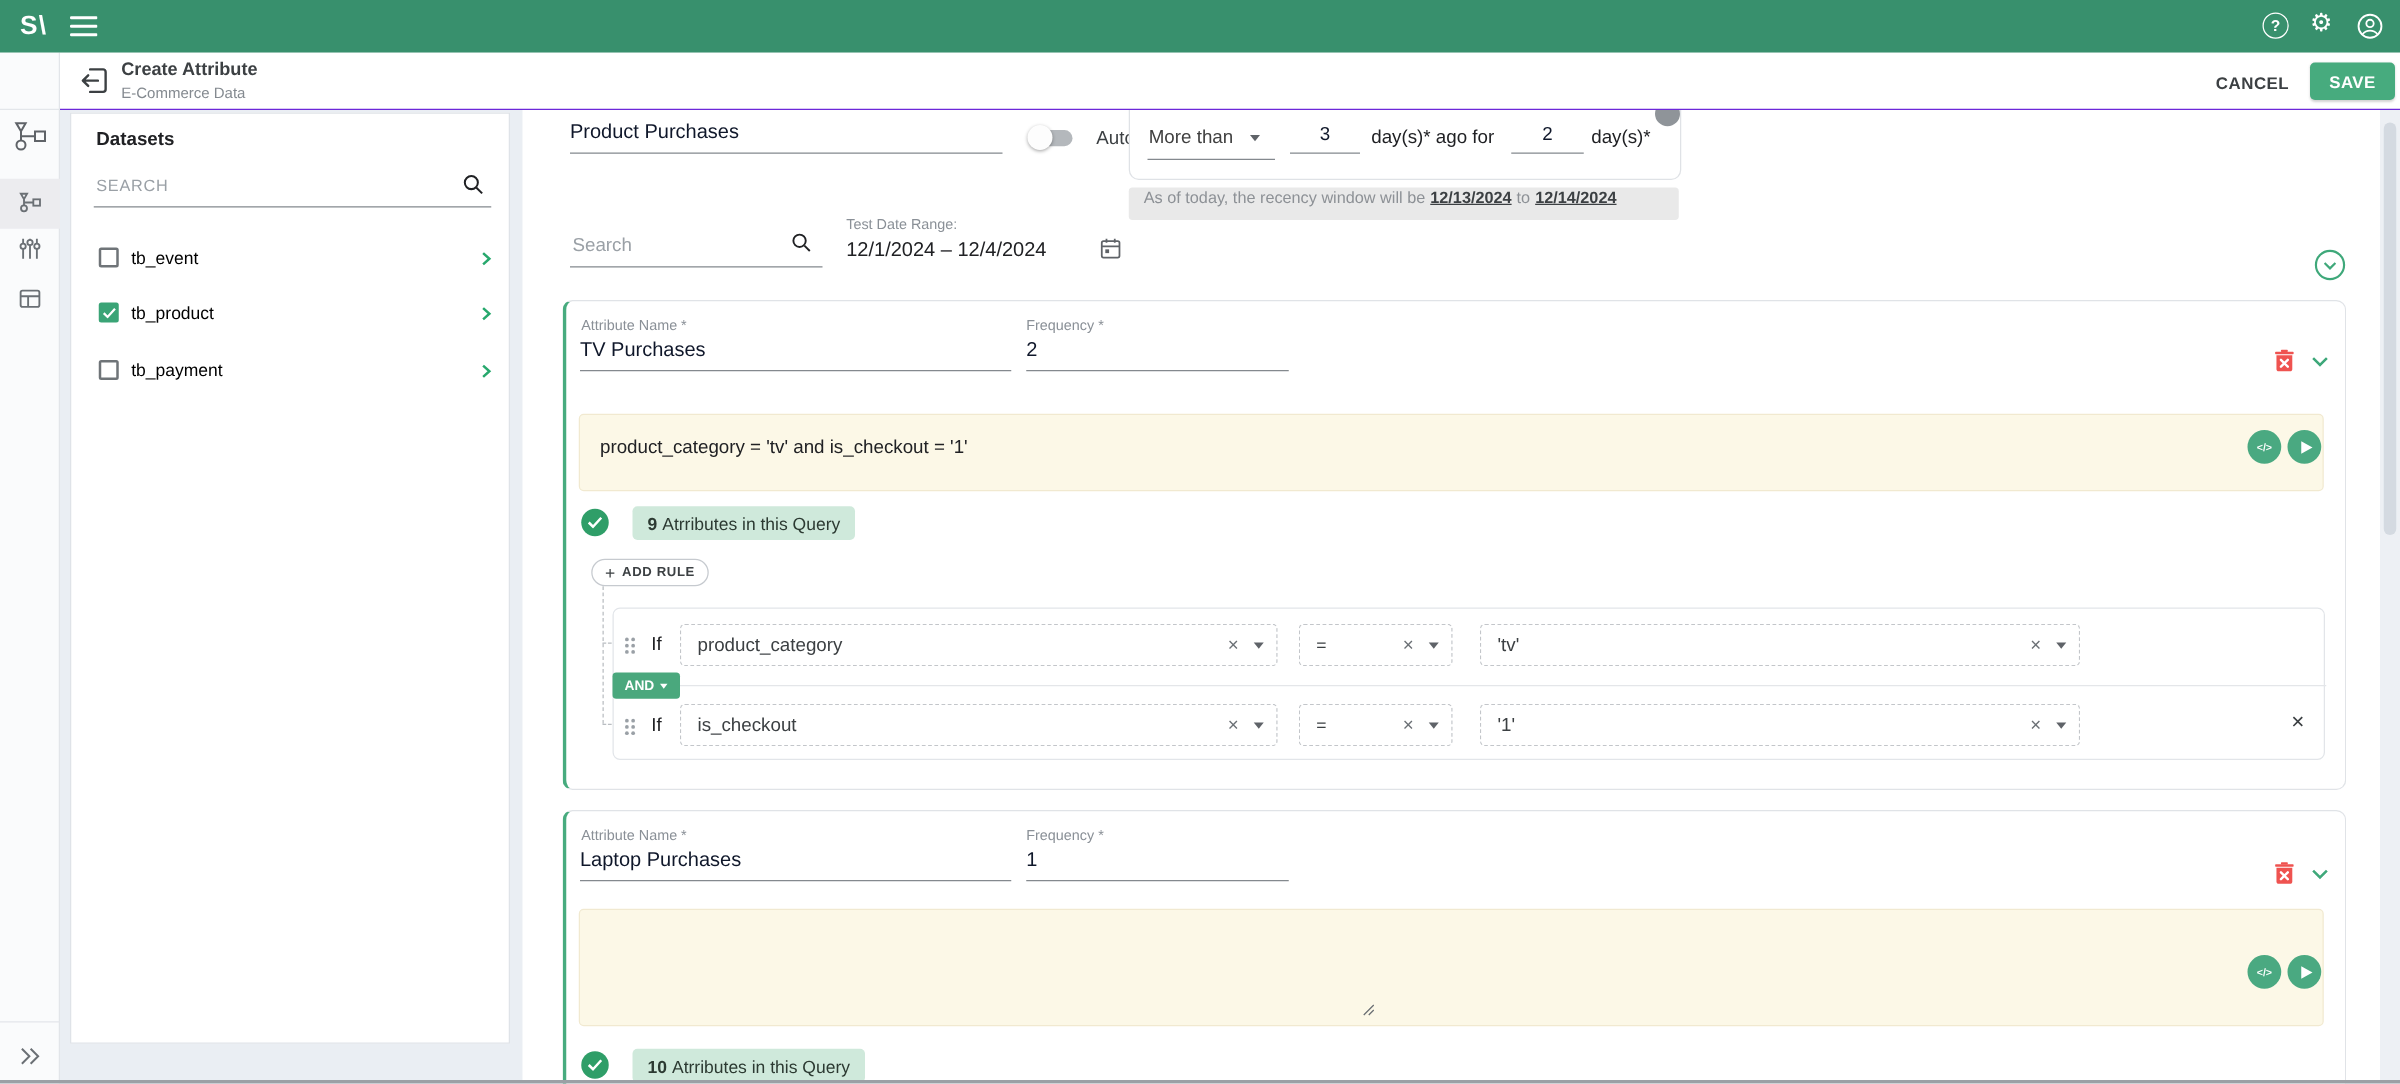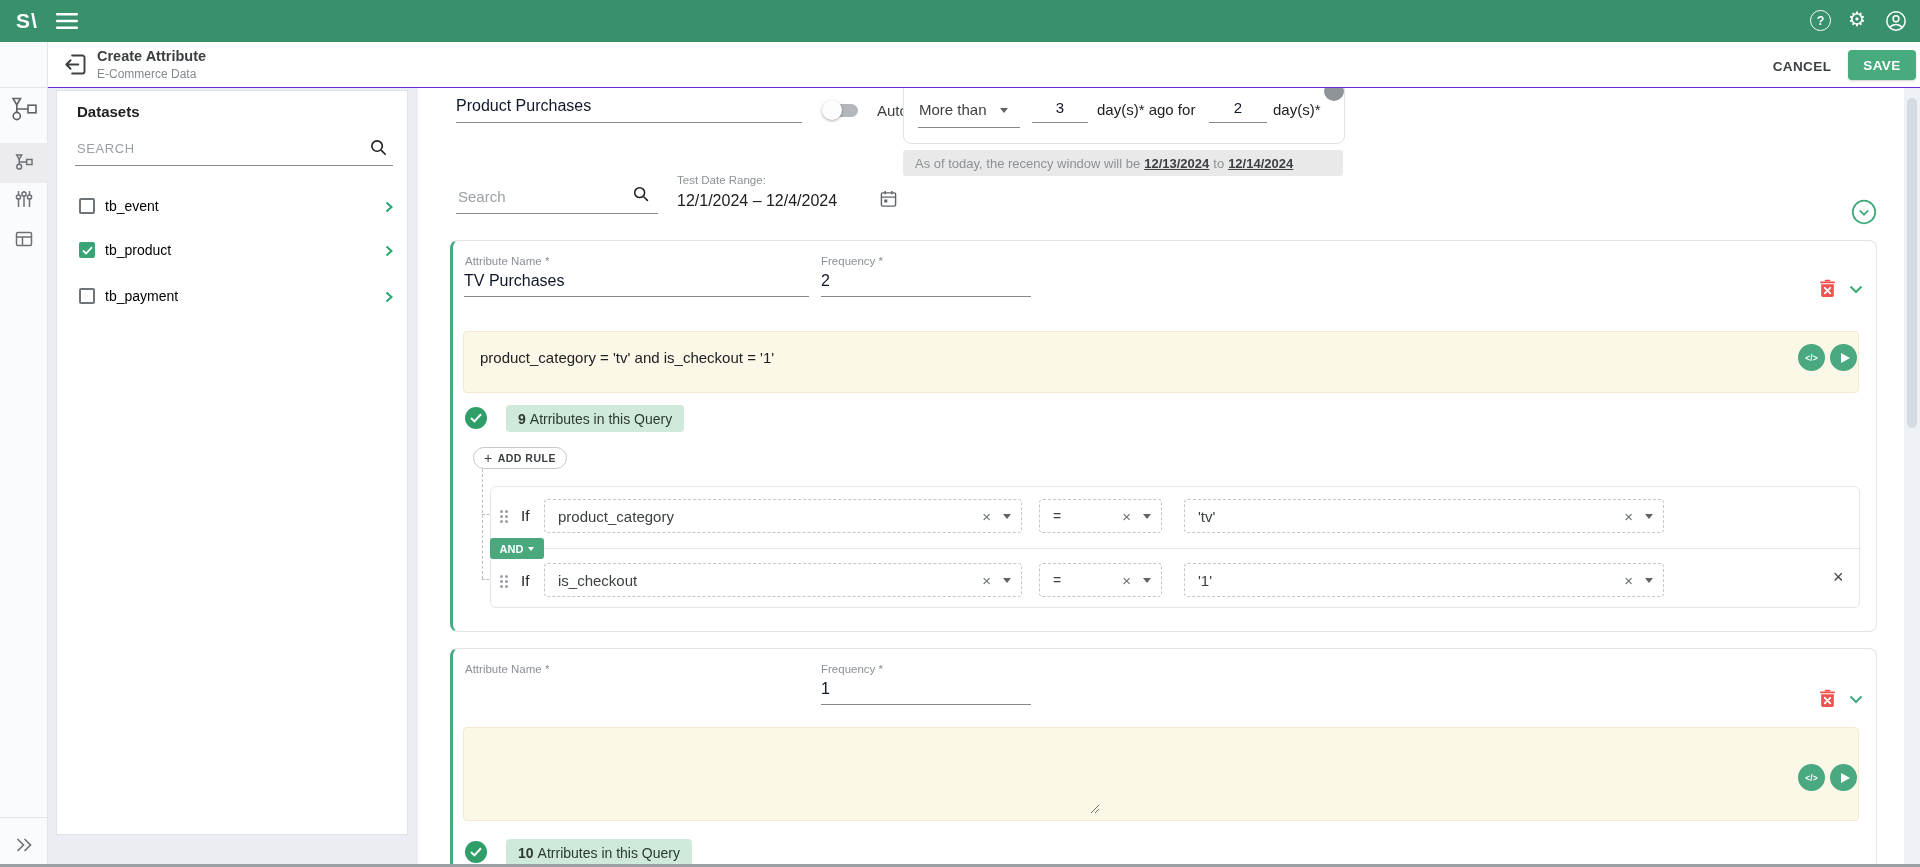--- a/index.html
+++ b/index.html
@@ -45,22 +45,22 @@
   .chip b{font-weight:700;margin-right:4px}
   .addrule{position:absolute;height:22px;border:1px solid #c6cacf;border-radius:12px;display:flex;align-items:center;gap:5px;padding:0 10px;font-size:10.5px;font-weight:700;color:#3c4043;letter-spacing:.5px;cursor:pointer;background:#fff}
   .rulesbox{position:absolute;background:#fff;border:1px solid #e2e5e9;border-radius:6px}
   .rule-field{position:absolute;height:34px;border:1px dashed #c3c6ca;border-radius:4px;background:#fff;display:flex;align-items:center;padding:0 10px 0 13px;font-size:15px;color:#3c4043;cursor:pointer}
   .rf-actions{margin-left:auto;display:flex;align-items:center;gap:12px}
   .rf-clear{color:#6b7075;font-size:15px;line-height:15px;cursor:pointer}
   .dots{width:3px;height:3px;border-radius:50%;background:#9aa0a6;box-shadow:5px 0 0 #9aa0a6,0 5px 0 #9aa0a6,5px 5px 0 #9aa0a6,0 10px 0 #9aa0a6,5px 10px 0 #9aa0a6}
   .andchip{position:absolute;width:54px;height:21px;background:#4aa87d;border-radius:3px;display:flex;align-items:center;justify-content:center;gap:5px;color:#fff;font-size:11px;font-weight:700;cursor:pointer;z-index:3}
   .dashv{position:absolute;border-left:1px dashed #b9bdc1}
   .dashh{position:absolute;border-top:1px dashed #b9bdc1}
-  .notebar{position:absolute;left:903px;top:150px;width:440px;height:26px;background:#e9e9e9;border-radius:3px;display:flex;align-items:center;padding-left:12px;font-size:13px;color:#8d9196;white-space:nowrap}
-  .notebar .dt{color:#3c4043;font-weight:600;text-decoration:underline;margin:12px 4px}
+  .notebar{position:absolute;left:903px;top:150px;width:440px;height:26px;background:#e9e9e9;border-radius:3px;display:flex;padding-left:12px;font-size:13px;color:#8d9196;white-space:nowrap}
+  .notebar .dt{color:#3c4043;font-weight:600;text-decoration:underline;margin:0 4px}
   .toggle-track{position:absolute;left:824px;top:104px;width:34px;height:13px;border-radius:7px;background:#b4b8bc;cursor:pointer}
   .toggle-knob{position:absolute;left:-2px;top:-4px;width:20px;height:20px;border-radius:50%;background:#fdfdfd;box-shadow:0 1px 3px rgba(0,0,0,.35)}
   .scroll-track{position:absolute;left:1904px;top:88px;width:16px;height:779px;background:#edf0f4;z-index:6}
   .scroll-thumb{position:absolute;left:3px;top:10px;width:10px;height:330px;background:#d4dae1;border-radius:5px;cursor:grab}
   .bottomline{position:absolute;left:0;top:864px;width:1920px;height:3px;background:#9ba0a5;z-index:40}
   .mono-area{position:absolute;background:#fff;border:1px solid #6f7276;font-family:"DejaVu Sans Mono",monospace;font-size:13px;color:#1a1a1a;padding:5px 8px;resize:none;outline:none;line-height:17px}
 </style>
 </head>
 <body>
 
@@ -344,20 +344,21 @@
             <span class="rf-clear">×</span>
             <span class="caret"></span>
           </span>
       </div>
       <div class="abs" style="left:1342px;top:80px;font-size:18px;color:#3c4043;cursor:pointer">×</div>
     </div>
   </div>
 
   <div class="card" style="left:450px;top:648px;width:1427px;height:238px;z-index:5">
     <div class="lbl abs" style="left:12px;top:14px">Attribute Name *</div>
+    <input class="uline-input abs" style="left: 11px; top: 31px; width: 345px; font-size: 16px; padding-bottom: 6px;" value="Laptop Purchases">
     <div class="lbl abs" style="left:368px;top:14px">Frequency *</div>
     <input class="uline-input abs" style="left: 368px; top: 31px; width: 210px; font-size: 16px; padding-bottom: 6px;" value="1">
     <div class="iconbtn abs" style="left:1366px;top:40px">
       <svg width="17" height="19" viewBox="0 0 16 18">
           <path fill="#ef5350" d="M2 5h12v10.5c0 .9-.7 1.6-1.6 1.6H3.6C2.7 17.1 2 16.4 2 15.5z"></path>
           <rect x="1" y="2.3" width="14" height="1.8" rx=".5" fill="#ef5350"></rect>
           <rect x="5.4" y=".8" width="5.2" height="1.6" rx=".5" fill="#ef5350"></rect>
           <path d="M5.4 8.4l5.2 5.2M10.6 8.4l-5.2 5.2" stroke="#fff" stroke-width="1.8" stroke-linecap="round"></path>
         </svg>
     </div>

